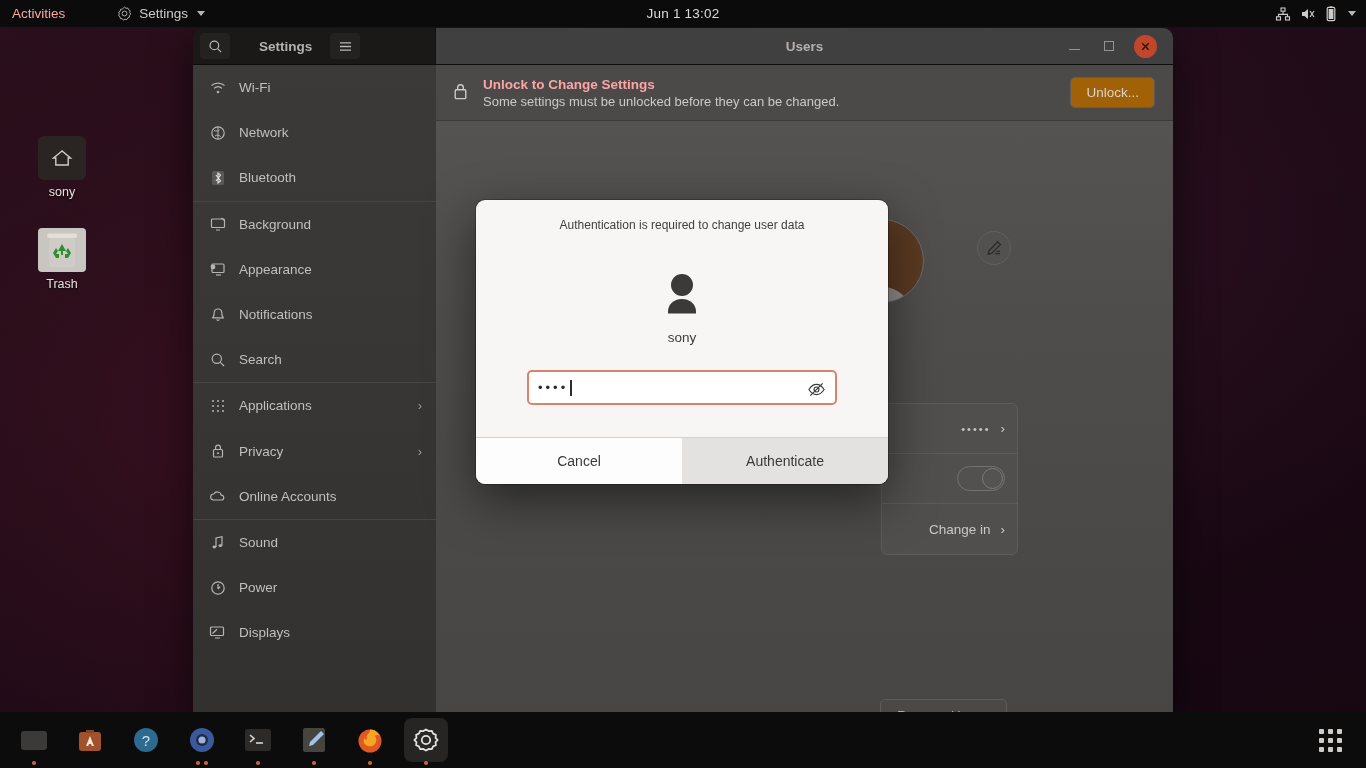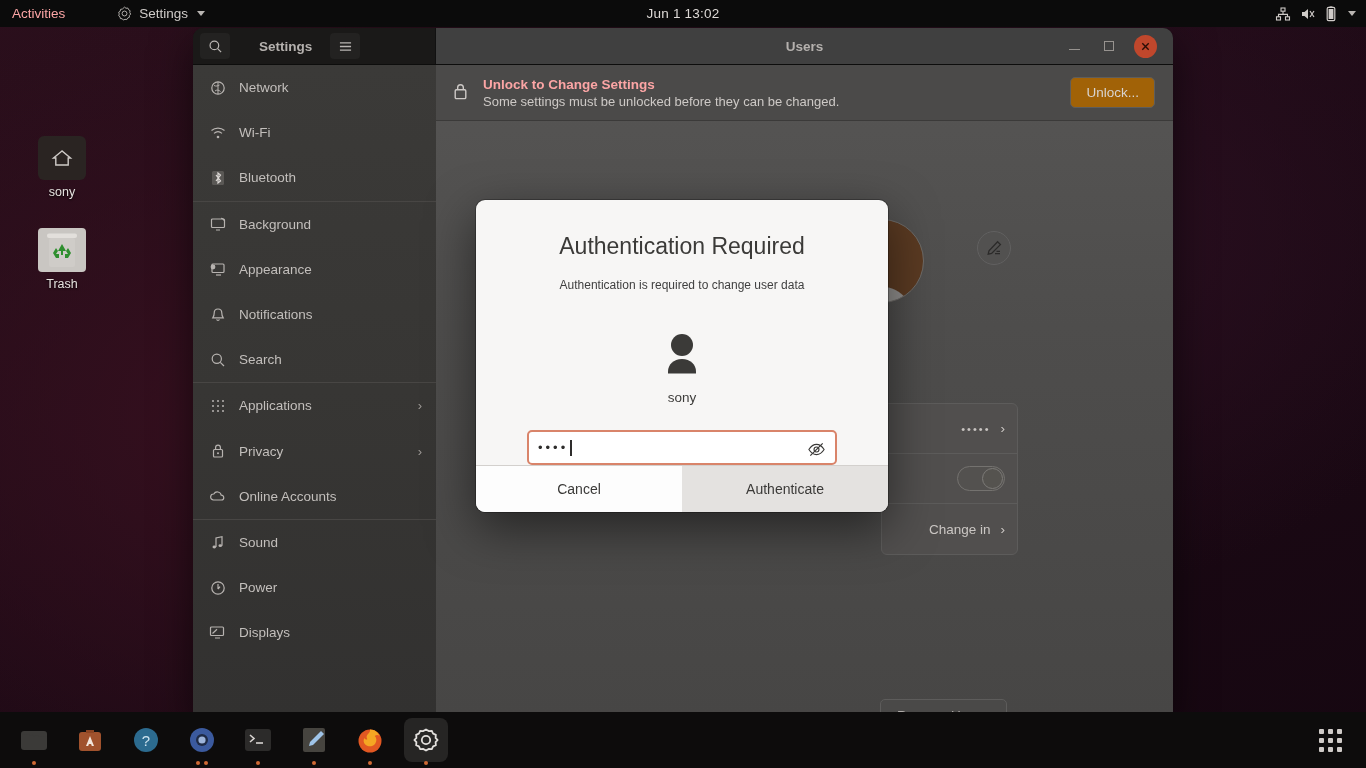--- a/index.html
+++ b/index.html
@@ -176,21 +176,21 @@
     background:#fff; border:2px solid #d9846a; border-radius:5px;
     display:flex; align-items:center;
   }
   .pwrap .pdots {
     margin-left:9px; font-size:13px; letter-spacing:3px; color:#2e2d2c;
     display:flex; align-items:center;
   }
   .pwrap .caret { width:1.5px; height:16px; background:#2e2d2c; margin-left:2px; }
   .pwrap .eye { position:absolute; right:9px; top:8px; color:#3b3a38; }
   #dialog .dlg-actions {
-    display:flex; border-top:1px solid #d3d0cd;
+    display:flex; margin-top:32px; border-top:1px solid #d3d0cd;
   }
   #dialog .dlg-actions button {
     flex:1; height:46px; border:none; font-size:14px; color:#3b3a38;
     font-family:"Liberation Sans", sans-serif;
   }
   #btn-cancel { background:#fdfdfd; border-right:1px solid #d3d0cd; }
   #btn-auth { background:#e4e2e0; }
 
   
   #dock {
@@ -308,36 +308,36 @@
         </span>
       </span>
     </div>
   </div>
 
   <div id="wbody">
 
     <div id="sidebar">
       <div class="side-item">
         <span class="sico">
+            <svg width="16" height="14" viewBox="0 0 16 14">
+              <path d="M1.5 4.5a10 10 0 0 1 13 0M4 7.4a6.2 6.2 0 0 1 8 0" fill="none" stroke="#b7b3b0" stroke-width="1.2"></path>
+              <circle cx="8" cy="11" r="1.3" fill="#b7b3b0"></circle>
+            </svg>
+          </span>
+        <span class="slbl">Wi-Fi</span>
+        <span class="chev"></span>
+      </div>
+      <div class="side-item">
+        <span class="sico">
             <svg width="16" height="16" viewBox="0 0 16 16">
               <circle cx="8" cy="8" r="6.2" fill="none" stroke="#b7b3b0" stroke-width="1.2"></circle>
               <path d="M4 5.5c2 1 4 .5 5.5-.5M5 11c1.5-1.5 4-1 5.5.5M8 1.8v12.4" fill="none" stroke="#b7b3b0" stroke-width="1"></path>
             </svg>
           </span>
         <span class="slbl">Network</span>
-        <span class="chev"></span>
-      </div>
-      <div class="side-item">
-        <span class="sico">
-            <svg width="16" height="14" viewBox="0 0 16 14">
-              <path d="M1.5 4.5a10 10 0 0 1 13 0M4 7.4a6.2 6.2 0 0 1 8 0" fill="none" stroke="#b7b3b0" stroke-width="1.2"></path>
-              <circle cx="8" cy="11" r="1.3" fill="#b7b3b0"></circle>
-            </svg>
-          </span>
-        <span class="slbl">Wi-Fi</span>
         <span class="chev"></span>
       </div>
       <div class="side-item">
         <span class="sico">
             <svg width="14" height="16" viewBox="0 0 14 16">
               <rect x="1" y="1" width="12" height="14" rx="1.5" fill="#5a5855"></rect>
               <path d="M5 5l4.5 6L7 13V3l2.5 2L5 11" fill="none" stroke="#dedad7" stroke-width="1.2"></path>
             </svg>
           </span>
         <span class="slbl">Bluetooth</span>
@@ -498,21 +498,20 @@
           <span>›</span>
         </div>
       </div>
 
       <div class="remove-btn">Remove User...</div>
     </div>
   </div>
 </div>
 
 <div id="dialog">
-  <h1>Authentication Required</h1>
   <div class="sub">Authentication is required to change user data</div>
 
   <div class="auth-avatar">
     <svg width="46" height="48" viewBox="0 0 46 48">
       <circle cx="23" cy="13" r="11" fill="#3b3a38"></circle>
       <path d="M23 27c8.5 0 14 5.6 14 12.5v2H9v-2C9 32.6 14.5 27 23 27z" fill="#3b3a38"></path>
     </svg>
   </div>
   <div class="auth-user">sony</div>
 

